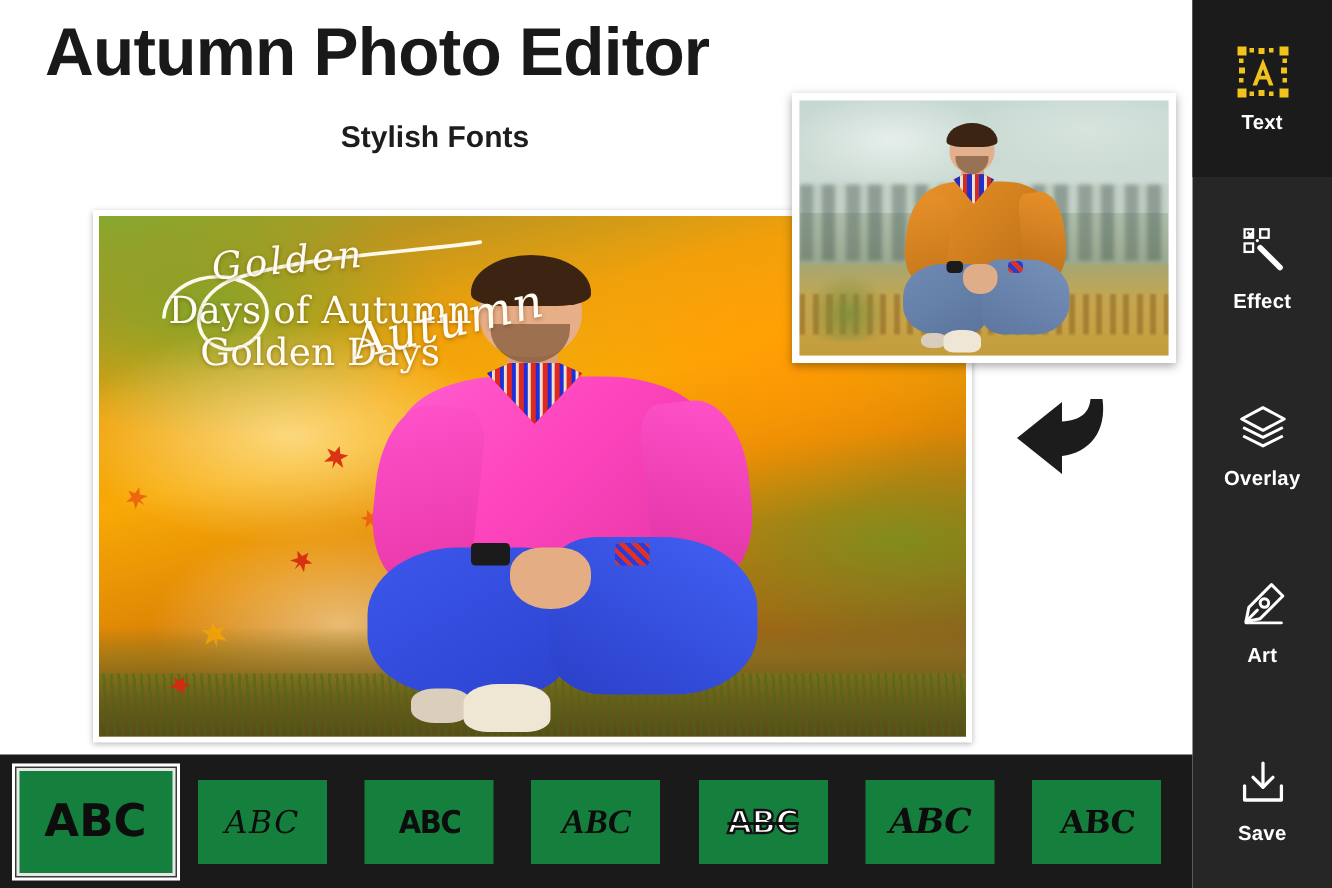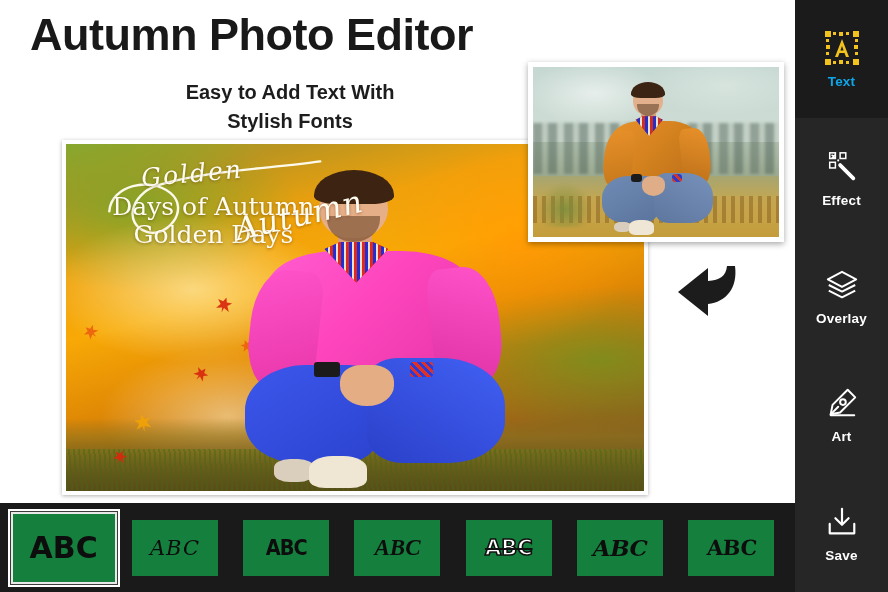--- a/index.html
+++ b/index.html
@@ -300,21 +300,21 @@
   .side-item {
     flex: 1 1 0;
     display: flex;
     flex-direction: column;
     align-items: center;
     justify-content: center;
     gap: 7px;
     color: #ffffff;
     cursor: pointer;
   }
-  .side-item.active { background: #1b1b1b; color: #0ea5e9; }
+  .side-item.active { background: #1b1b1b; color: #ffffff; }
   .side-icon {
     width: 38px; height: 38px;
     display: flex; align-items: center; justify-content: center;
   }
   .side-label {
     font-size: 13.5px;
     font-weight: bold;
     letter-spacing: 0.2px;
   }
 
@@ -362,21 +362,20 @@
   .fs-6 { font-family: "DejaVu Serif", serif; font-weight: bold; font-style: italic; font-size: 23px; letter-spacing: -0.5px; }
   .fs-7 { font-family: "DejaVu Serif", serif; font-weight: bold; font-size: 21px; letter-spacing: -0.5px; transform: skewX(-4deg); }
 </style>
 </head>
 <body>
 
 <div id="app">
 
   <div class="promo-title">Autumn Photo Editor</div>
   <div class="promo-sub">
-    <div>Easy to Add Text With</div>
     <div>Stylish Fonts</div>
   </div>
 
   <div class="main-photo-frame">
     <div class="main-photo">
       <div class="mp-path"></div>
       <div class="mp-ground"></div>
       <div class="mp-grass"></div>
 
       <div class="mp-leaf" style="left:26%; top:44%; transform:rotate(18deg);"></div>

